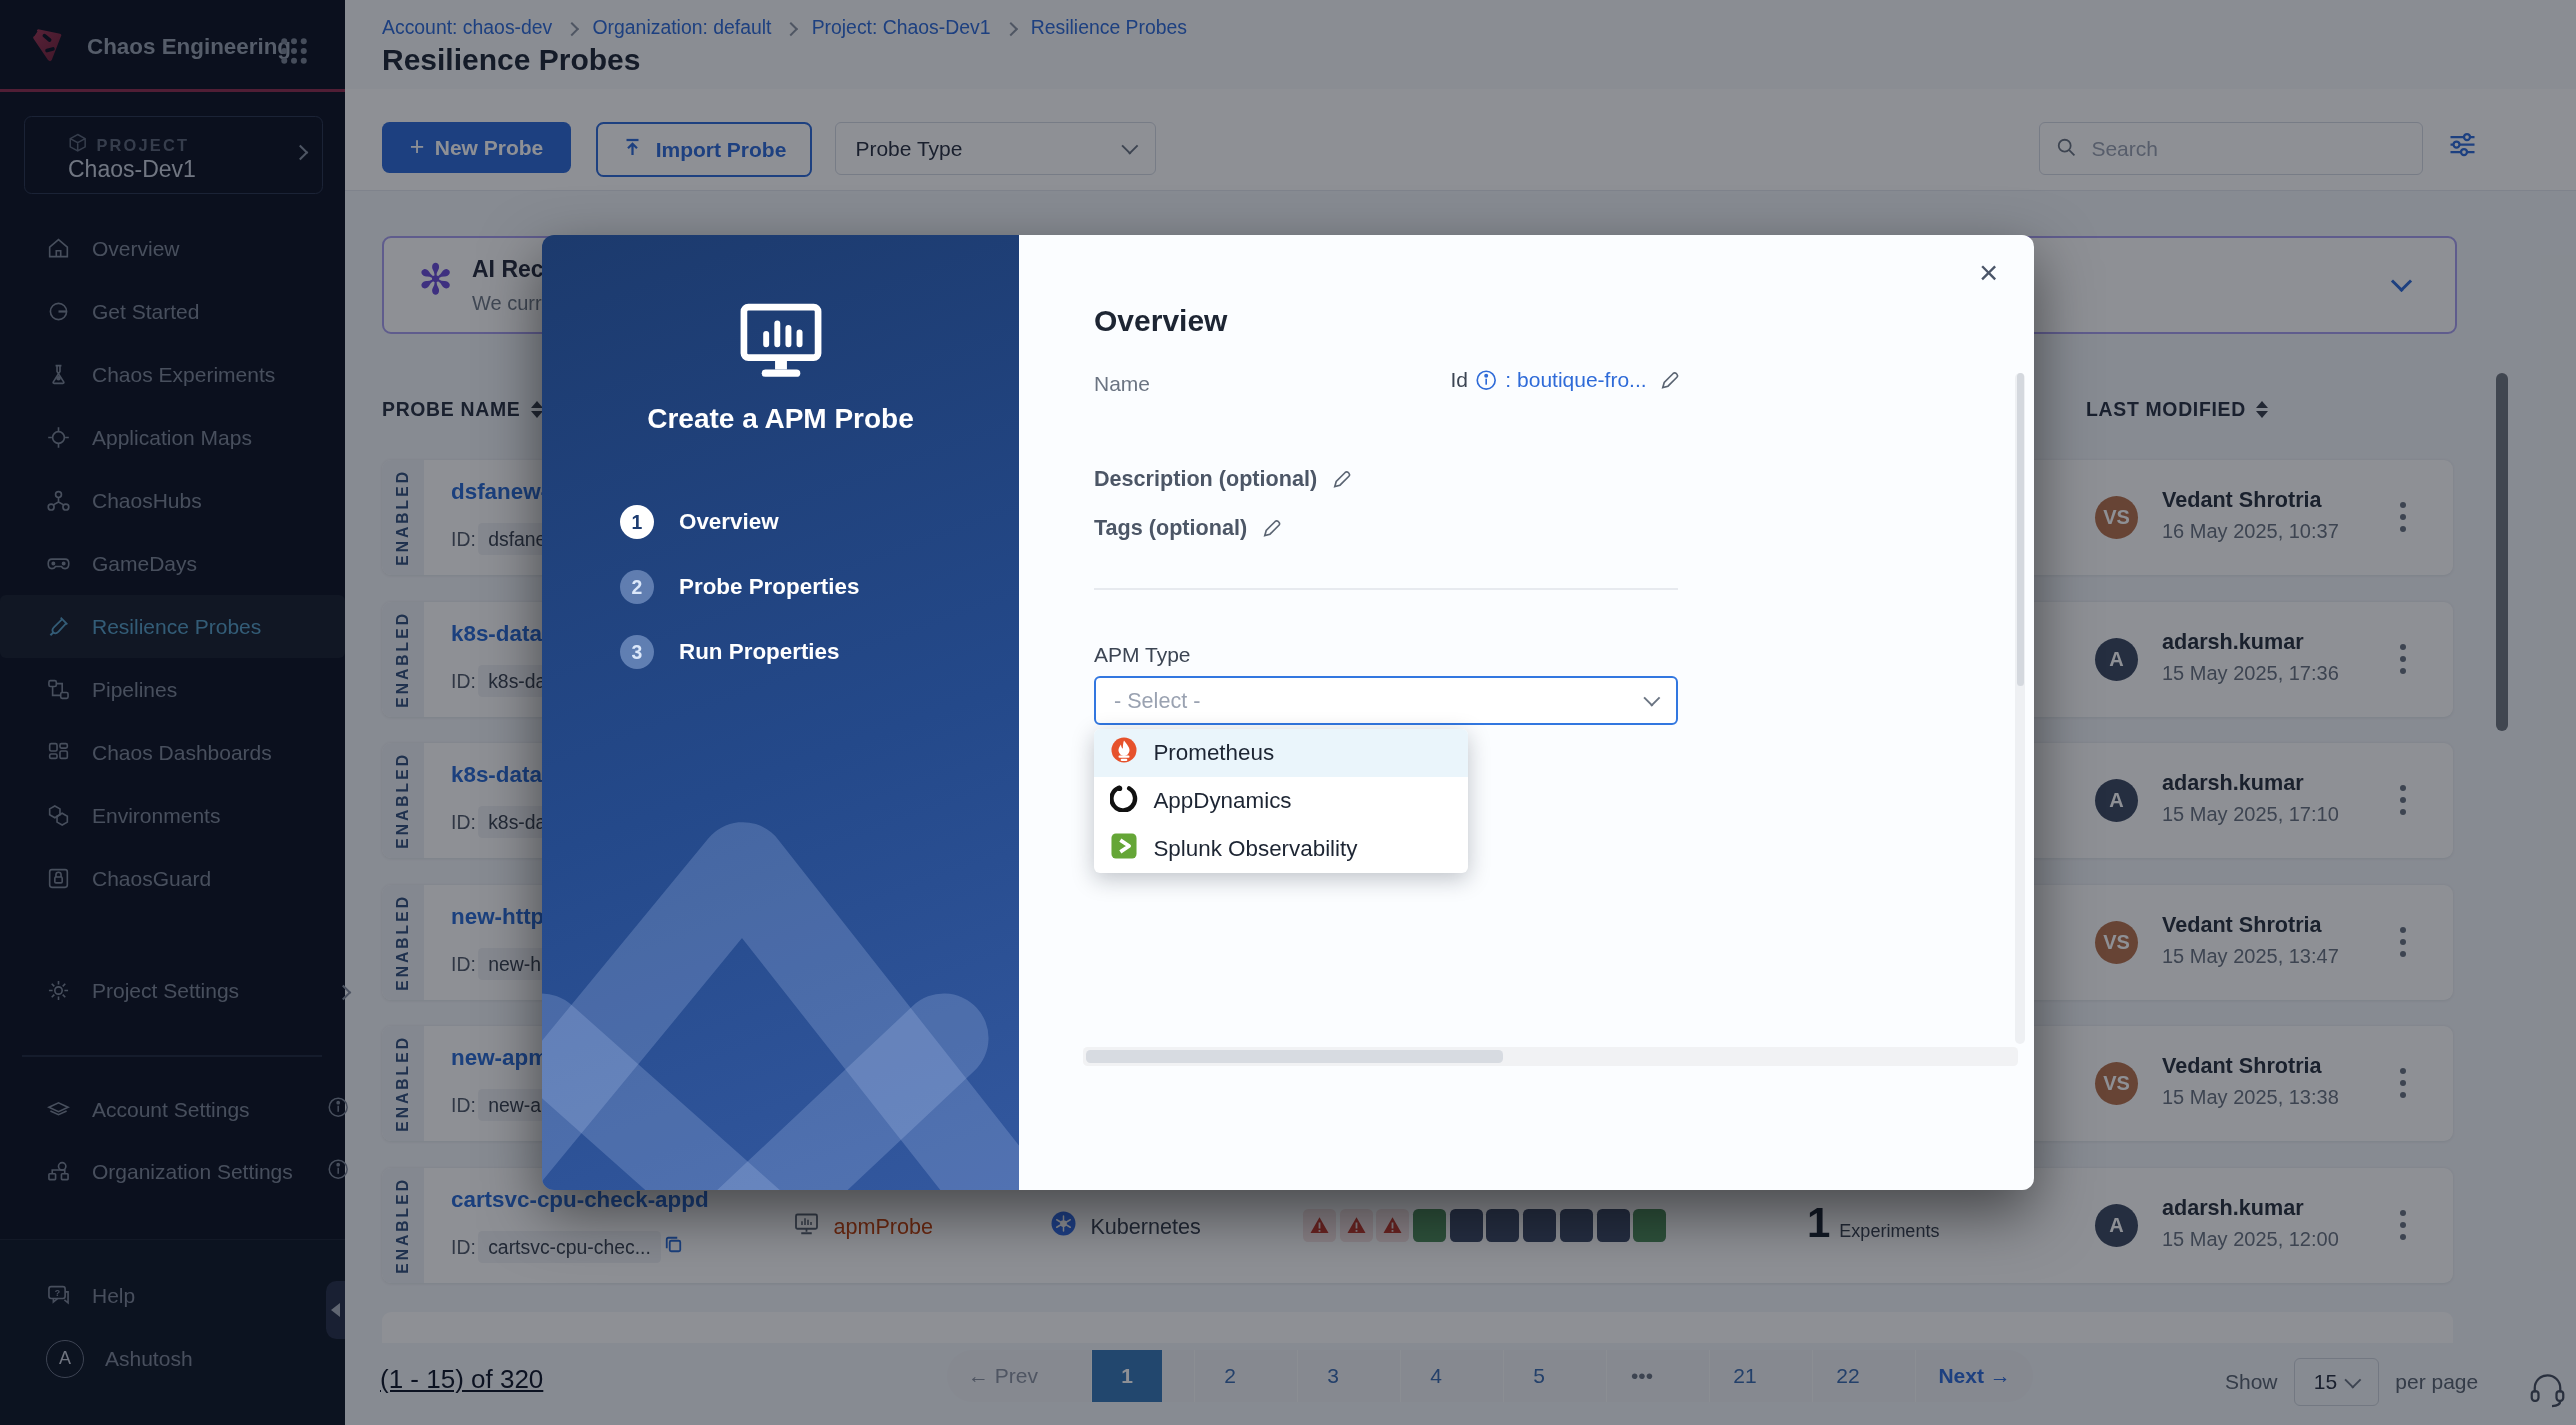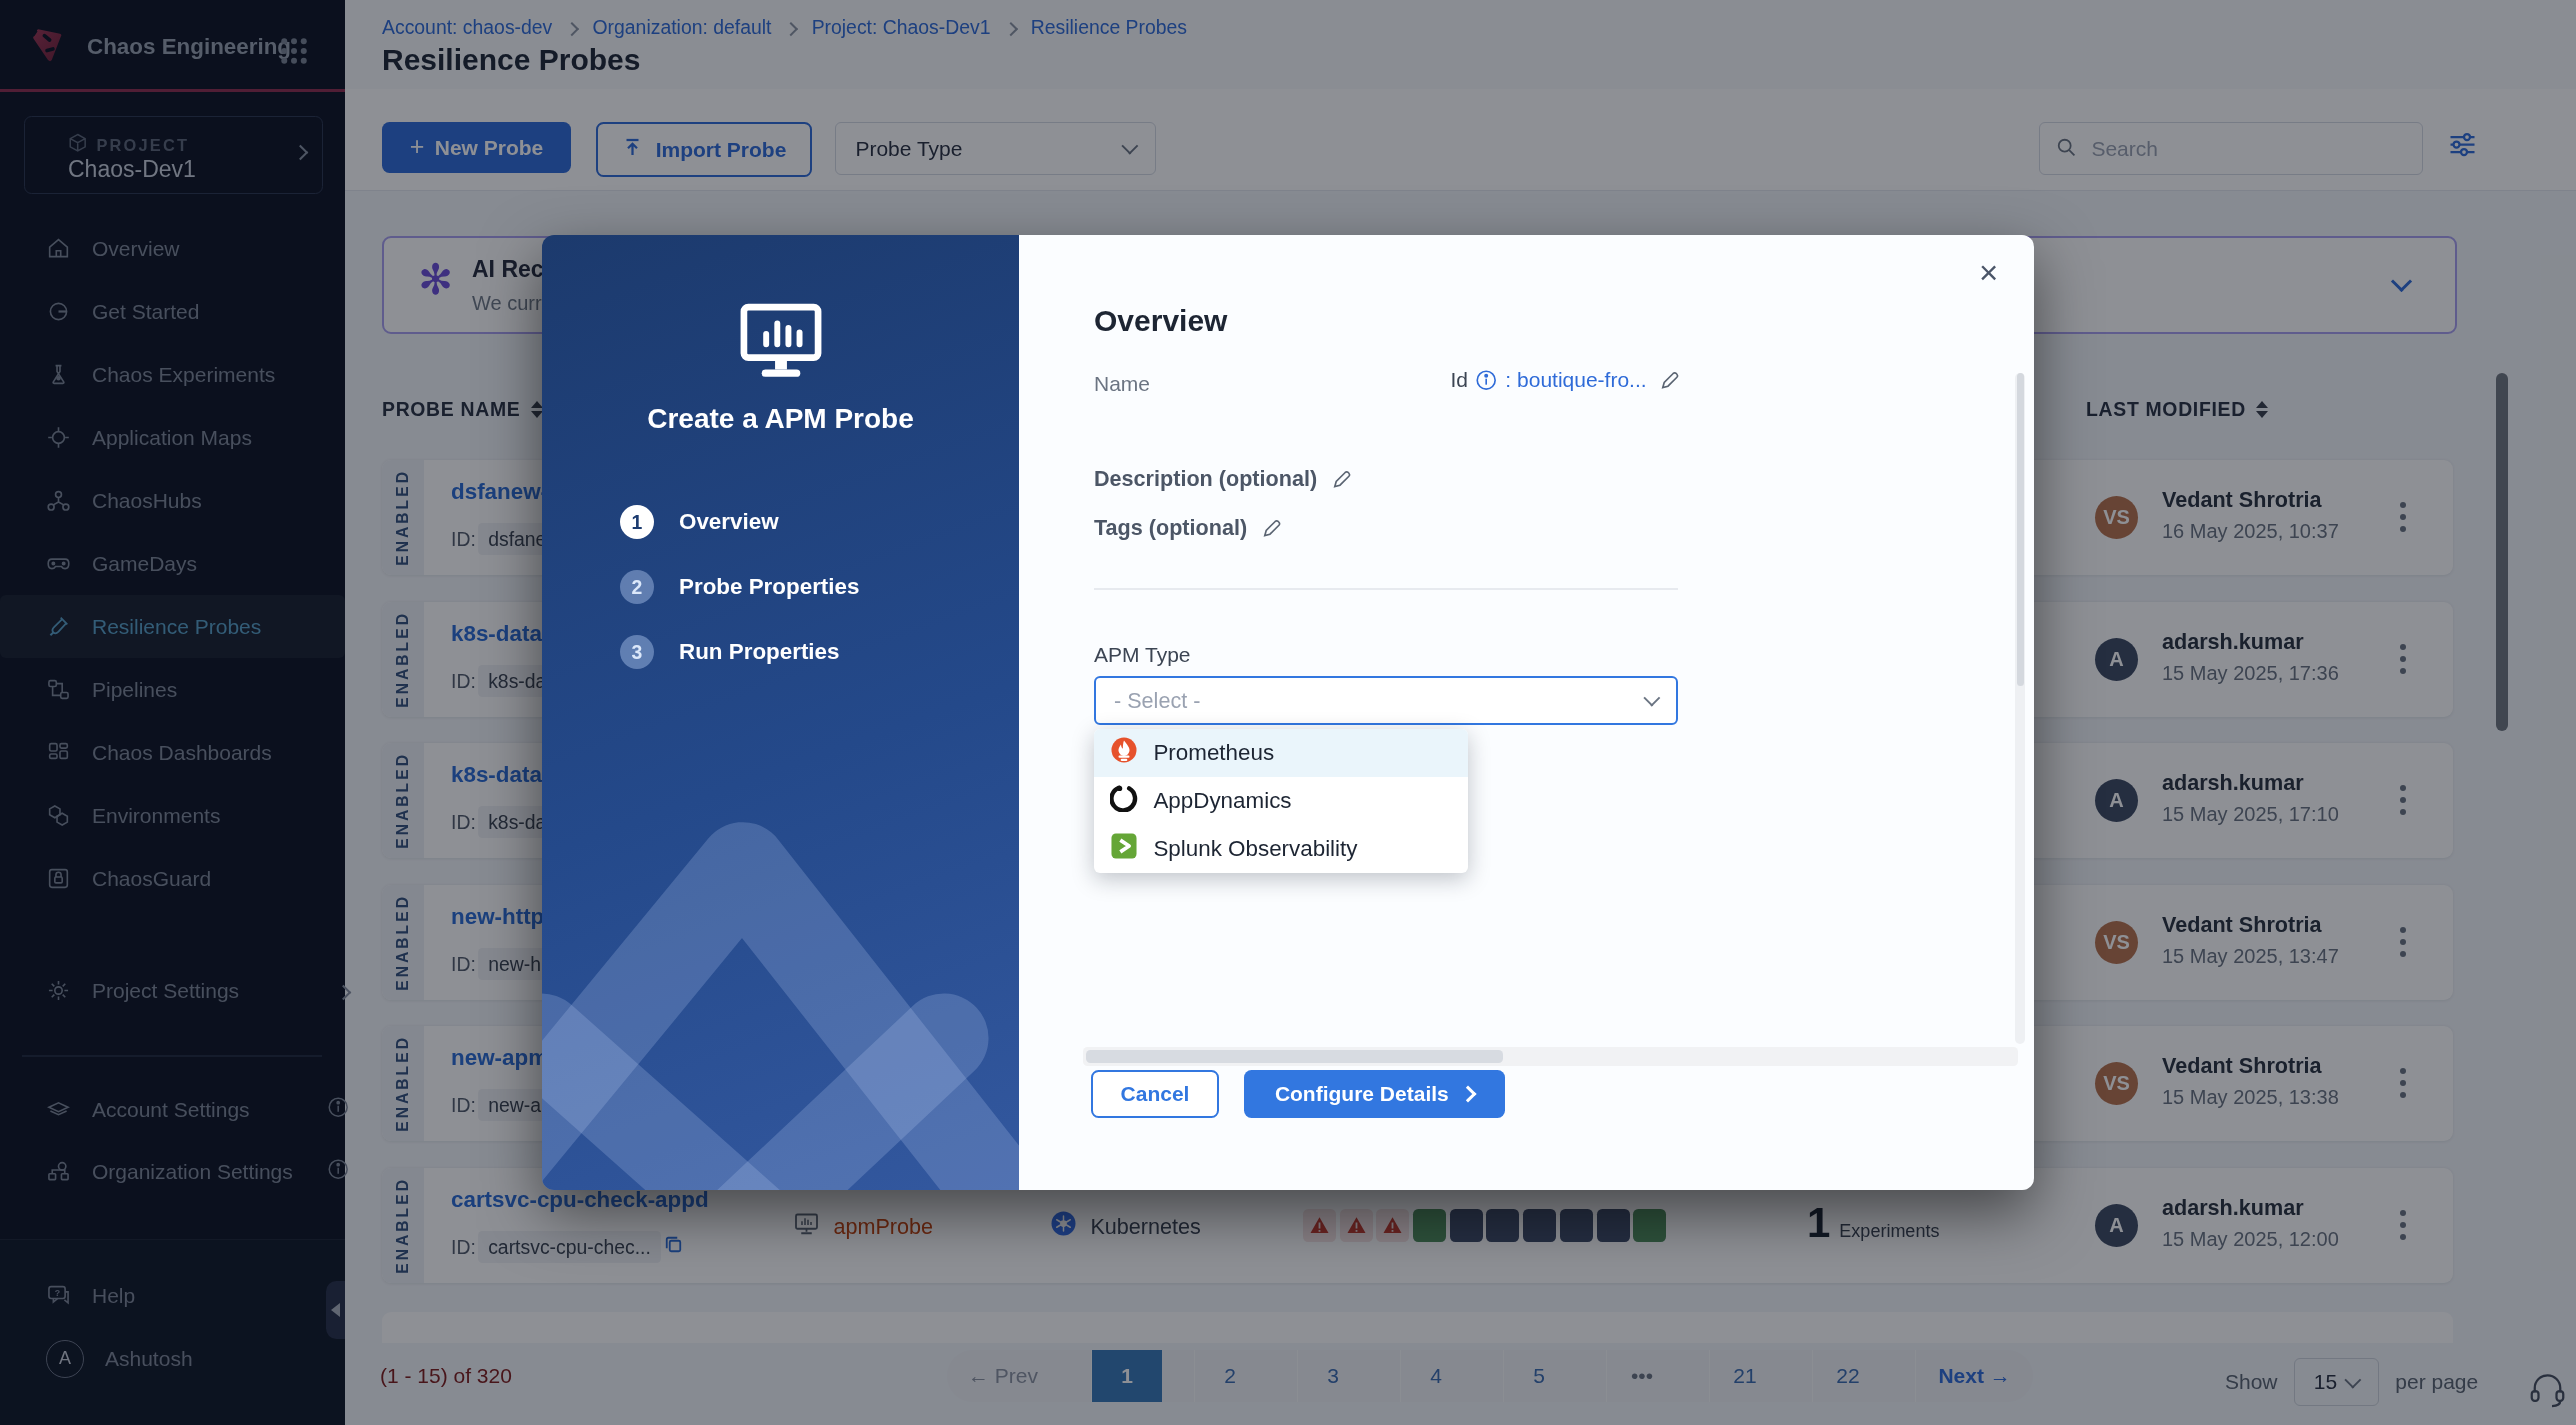--- a/index.html
+++ b/index.html
@@ -79,21 +79,21 @@
   .rav{position:absolute;left:1713px;top:36px;width:43px;height:43px;border-radius:50%;display:flex;align-items:center;justify-content:center;color:#fff;font-size:20px;font-weight:700;}
   .rav[data-av="VS"]{background:#b8734e;}
   .rav[data-av="A"]{background:#3d4a63;}
   .ruser{position:absolute;left:1780px;top:27px;font-size:21.6px;font-weight:600;color:#2a3240;white-space:nowrap;}
   .rtime{position:absolute;left:1780px;top:60px;font-size:20px;color:#6a7482;white-space:nowrap;}
   .rdots{position:absolute;left:2013px;top:37px;display:flex;flex-direction:column;gap:6px;cursor:pointer;padding:4.5px;}
   .rdots i{width:6px;height:6px;border-radius:50%;background:#6a7482;}
   .row-sliver{position:absolute;left:382px;top:1312px;width:2071px;height:31px;background:#fff;border-radius:9px 9px 0 0;z-index:2;}
 
   
-  .pg-range{position:absolute;left:380px;top:1364px;font-size:21px;color:#7f1d1d;z-index:2;}
+  .pg-range{position:absolute;left:380px;top:1364px;font-size:26px;color:#0f172a;z-index:2;text-decoration:underline;}
   .pager{position:absolute;left:947px;top:1350px;height:52px;background:#f0f2f6;border-radius:26px;display:flex;align-items:center;overflow:hidden;z-index:2;gap:32px;}
   .pg-cell{min-width:70px;height:52px;display:flex;align-items:center;justify-content:center;font-size:21px;color:#3a6bb0;cursor:pointer;border-left:1.5px solid #fafbfc;}
   .pg-cell:first-child{border-left:none;color:#8b93a2;padding:0 21px;}
   .pg-cell.active{background:#3878b8;color:#fff;font-weight:700;}
   .pg-cell.dots{color:#6a7482;}
   .pg-cell.next{color:#2f6bd8;font-weight:600;padding:0 22.4px;}
   .show-group{position:absolute;left:2225px;top:1358px;display:flex;align-items:center;gap:16.4px;font-size:21px;color:#5a6472;z-index:2;}
   .show-sel{width:83px;height:46px;border:1.5px solid #cdd3dc;border-radius:6px;background:transparent;display:flex;align-items:center;justify-content:center;gap:10.4px;color:#2a3142;cursor:pointer;}
   .headset{position:absolute;left:2528px;top:1370px;z-index:2;cursor:pointer;}
   .main-scroll{position:absolute;left:2496px;top:373px;width:12px;height:358px;border-radius:6px;background:#6f7680;z-index:2;cursor:grab;}
@@ -726,24 +726,17 @@
         </div>
       </div>
 
       <div class="vscroll">
           <i></i>
         </div>
       <div class="hscroll">
           <i></i>
         </div>
 
-      <div class="mfoot">
-        <div class="btn-cancel">Cancel</div>
-        <div class="btn-conf">
-          <span>Configure Details</span>
-          <span class="chev-r-w"></span>
-        </div>
-      </div>
     </div>
   </div>
 
 </div>
 
 
 </body></html>

